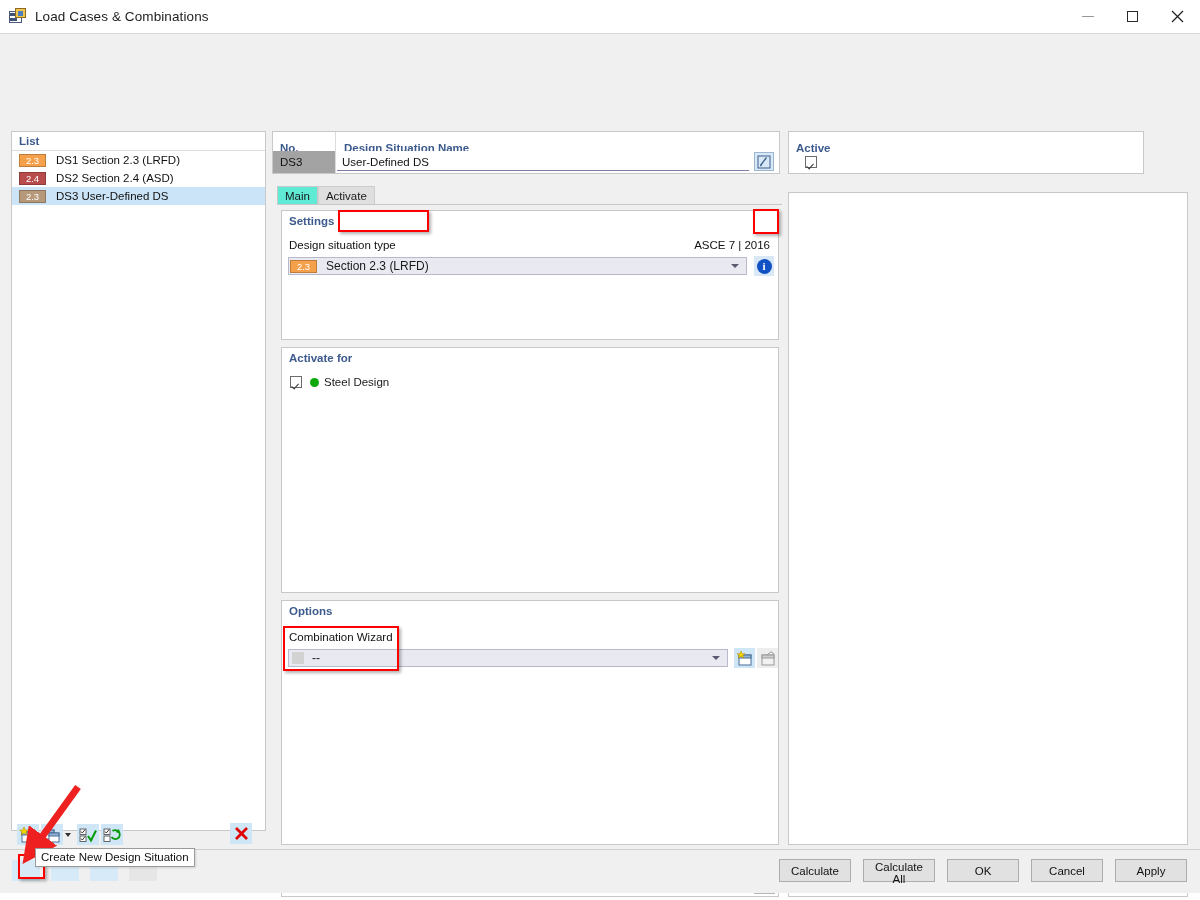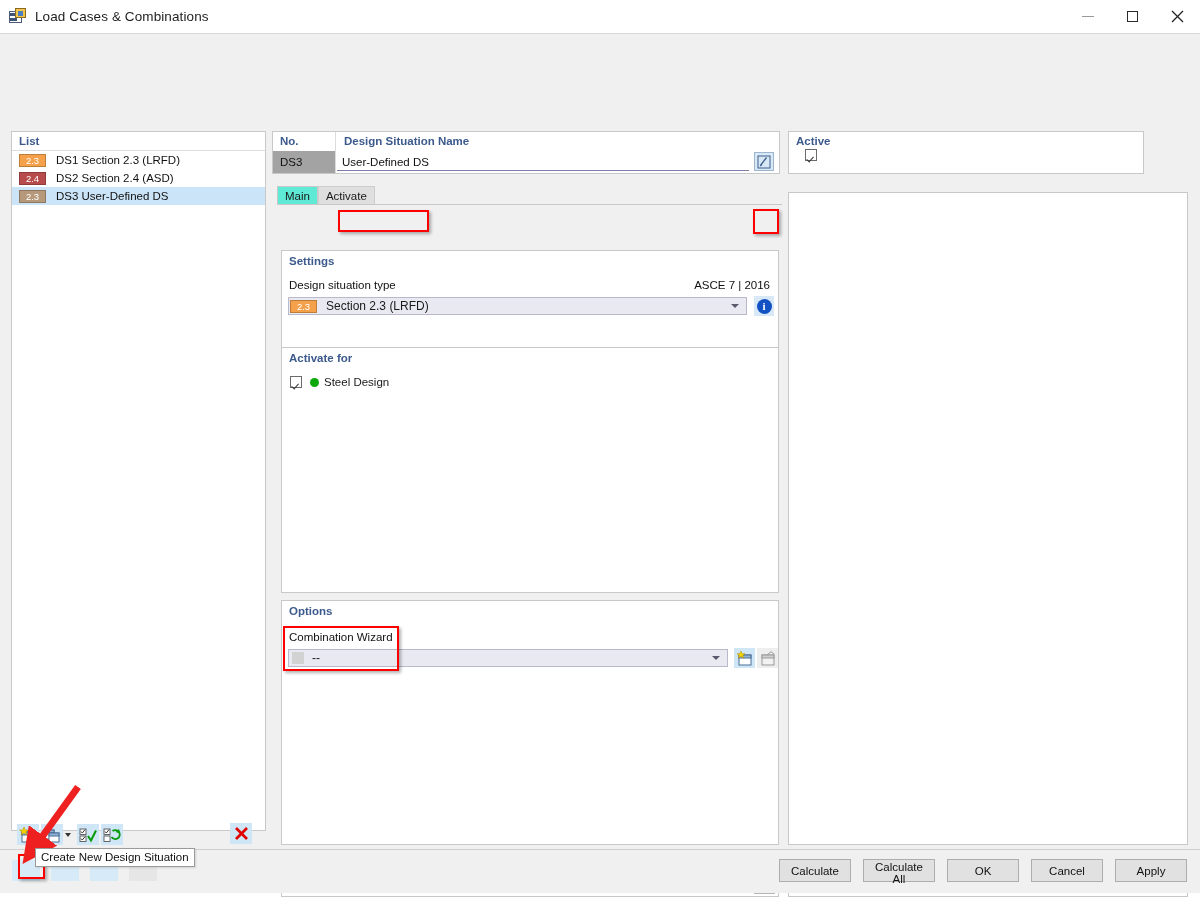--- a/index.html
+++ b/index.html
@@ -208,21 +208,21 @@
     background: #ffffff;
     border: 1px solid #c8c8c8;
   }
   #hdr .col-no {
     position: absolute; left: 0; top: 0;
     width: 63px; height: 41px;
     border-right: 1px solid #dcdcdc;
   }
   .hdr-label {
     font-size: 11.5px; font-weight: bold; color: #3c5a8c;
-    padding: 3px 0 0 7px;
+    padding: 10px 0 0 7px;
   }
   .hdr-value { font-size: 11.5px; color: #111; padding-left: 7px; }
   #no-value-cell {
     position: absolute; left: 0; top: 19px;
     width: 62px; height: 22px;
     background: #a3a3a3;
     display: flex; align-items: center;
   }
   #name-input-wrap {
     position: absolute; left: 64px; top: 19px;
@@ -304,21 +304,21 @@
   .gbox {
     position: absolute;
     background: #ffffff;
     border: 1px solid #c8c8c8;
   }
   .gtitle {
     font-size: 11.5px; font-weight: bold; color: #3c5a8c;
     padding: 4px 0 0 7px;
   }
 
-  #settings-box { left: 281px; top: 118px; width: 498px; height: 130px; margin-top: 40px; }
+  #settings-box { left: 281px; top: 118px; width: 498px; height: 130px; }
   #activate-box { left: 281px; top: 255px; width: 498px; height: 246px; }
   #options-box  { left: 281px; top: 508px; width: 498px; height: 245px; }
   #comment-box  { left: 281px; top: 760px; width: 498px; height: 45px; }
 
   #dst-label {
     position: absolute; left: 7px; top: 28px;
     font-size: 11.5px; color: #111;
   }
   #dst-code {
     position: absolute; right: 8px; top: 28px;

